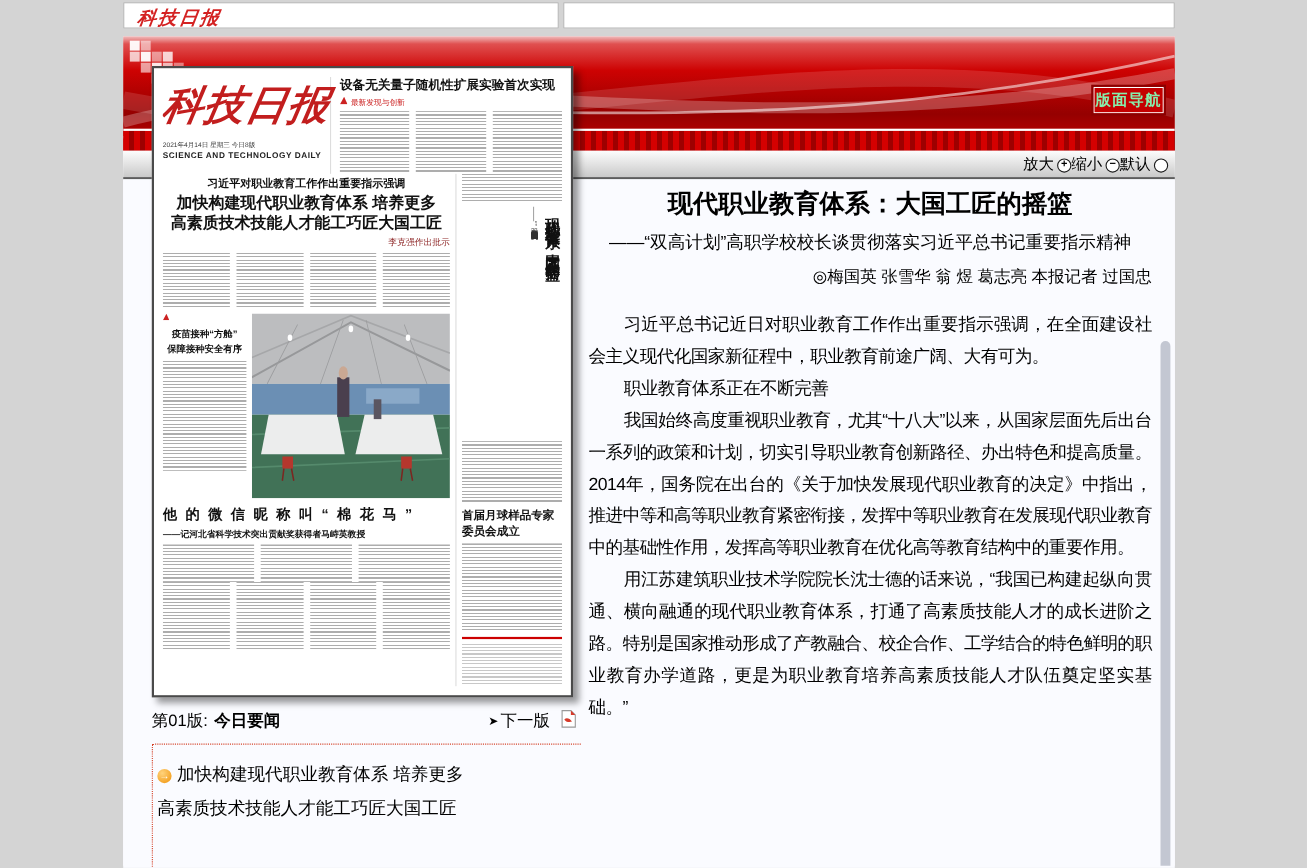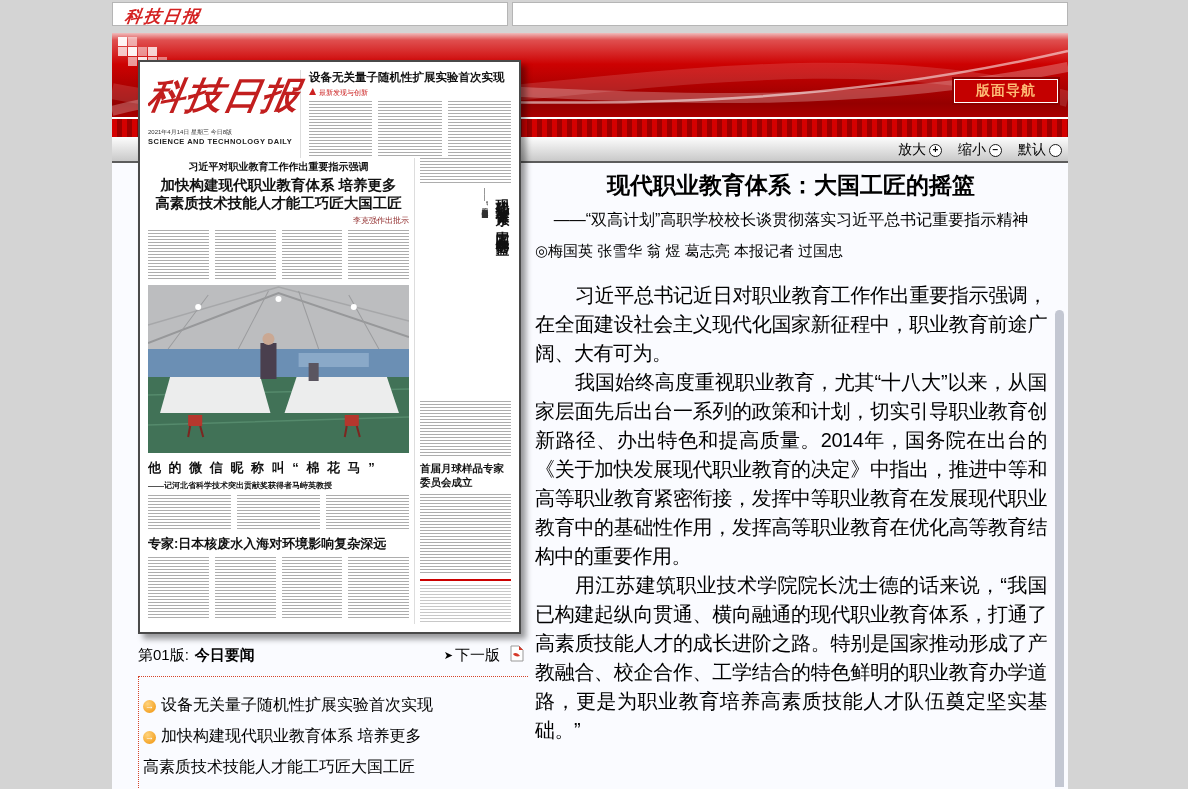--- a/index.html
+++ b/index.html
@@ -20,45 +20,45 @@
     background:#fafbff; }
 
   
   .banner { position:relative; width:956px; height:104px; overflow:hidden;
     background:linear-gradient(180deg,#f0bcbc 0,#e05050 7px,#cd0202 30%,#950000 68%,#c90000 100%); }
   .banner svg.swoosh { position:absolute; left:0; top:0; width:100%; height:100%; }
   .mosaic-square { position:absolute; width:9px; height:9px; background:#fff; }
   .stripe-band { position:absolute; left:0; bottom:0; width:100%; height:20px;
     border-top:2px solid #fff;
     background:repeating-linear-gradient(90deg,#d40000 0 5px,#9d0000 5px 10px); }
-  .layout-nav-btn { position:absolute; right:10px; top:46px; background:#c40000; color:#fdba74;
+  .layout-nav-btn { position:absolute; right:10px; top:46px; background:#c40000; color:#86efac;
     border:1px solid #fff; outline:2px solid #8c0000; font-size:14px; font-weight:bold;
-    padding:2px 21px; letter-spacing:1px; cursor:pointer; }
+    padding:2px 1px; letter-spacing:1px; cursor:pointer; }
 
   
   .toolbar { position:relative; width:956px; height:26px;
     background:linear-gradient(180deg,#fdfdfd,#c9c9c9); border-bottom:2px solid #5c5c5c;
     font-size:14px; color:#000; }
   .toolbar .titem { position:absolute; top:4px; cursor:pointer; text-decoration:none; color:#000;margin-top:30px; }
   .t-prev { left:441px; } .t-next { left:501px; }
   .t-date { left:653px; cursor:default; }
-  .t-right { position:absolute; right:6px; top:4px; display:flex; gap:16px; align-items:center; }
+  .t-right { position:absolute; right:6px; top:4px; display:flex; gap:0; align-items:center; }
   .t-right .zgroup { display:flex; align-items:center; gap:3px; cursor:pointer; }
   .circ { width:13px; height:13px; border:1.5px solid #1a1a1a; border-radius:50%;
     display:inline-flex; align-items:center; justify-content:center; font-size:10px;
     font-weight:bold; line-height:1; background:#fff; }
 
   
   .content { position:relative; width:956px; height:624px; background:#fafbff; overflow:hidden; }
 
   .article-col { position:absolute; left:423px; top:7px; width:512px; color:#000; }
   .a-title { text-align:center; font-size:23px; font-weight:bold; margin-bottom:9px; }
   .a-subtitle { text-align:center; font-size:16px; margin-bottom:11px; }
-  .a-authors { text-align:left; font-size:15px; margin-bottom:20px; }
-  .a-body p { font-size:20px; letter-spacing:-0.5px; line-height:29px; text-indent:2em;
+  .a-authors { text-align:right; font-size:15px; margin-bottom:20px; }
+  .a-body p { font-size:16px; letter-spacing:-0.5px; line-height:29px; text-indent:2em;
     text-align:justify; margin:0; }
 
   .scroll-thumb { position:absolute; left:943px; top:147px; width:9px; height:600px;
     border-radius:5px; background:#c3c7d2; cursor:pointer; }
 
   
   .paper-thumb { position:absolute; left:26px; top:27px; width:383px; height:574px;
     background:#fff; border:2px solid #4a4a4a; box-shadow:5px 5px 6px rgba(0,0,0,.4);
     padding:8px; z-index:9; cursor:pointer; }
   .np-inner { width:363px; height:554px; overflow:hidden; color:#111; }
@@ -179,20 +179,21 @@
     </div>
   </div>
 
   <div class="content">
     <div class="article-col">
       <div class="a-title">现代职业教育体系：大国工匠的摇篮</div>
       <div class="a-subtitle">——“双高计划”高职学校校长谈贯彻落实习近平总书记重要指示精神</div>
       <div class="a-authors">◎梅国英 张雪华 翁 煜 葛志亮 本报记者 过国忠</div>
       <div class="a-body">
           <p>习近平总书记近日对职业教育工作作出重要指示强调，在全面建设社会主义现代化国家新征程中，职业教育前途广阔、大有可为。</p>
+          <p>职业教育体系正在不断完善</p>
           <p>我国始终高度重视职业教育，尤其“十八大”以来，从国家层面先后出台一系列的政策和计划，切实引导职业教育创新路径、办出特色和提高质量。2014年，国务院在出台的《关于加快发展现代职业教育的决定》中指出，推进中等和高等职业教育紧密衔接，发挥中等职业教育在发展现代职业教育中的基础性作用，发挥高等职业教育在优化高等教育结构中的重要作用。</p>
           <p>用江苏建筑职业技术学院院长沈士德的话来说，“我国已构建起纵向贯通、横向融通的现代职业教育体系，打通了高素质技能人才的成长进阶之路。特别是国家推动形成了产教融合、校企合作、工学结合的特色鲜明的职业教育办学道路，更是为职业教育培养高素质技能人才队伍奠定坚实基础。”</p>
         </div>
     </div>
     <div class="scroll-thumb"></div>
   </div>
 
   <div class="paper-thumb">
     <div class="np-inner">
       <div class="np-header">
@@ -217,20 +218,28 @@
           <div class="np-head">加快构建现代职业教育体系 培养更多</div>
           <div class="np-head">高素质技术技能人才能工巧匠大国工匠</div>
           <div class="np-sub">李克强作出批示</div>
           <div class="simrow" style="height:50px">
             <div class="simcol simt"></div>
               <div class="simcol simt"></div>
               <div class="simcol simt"></div>
               <div class="simcol simt"></div>
           </div>
           <div class="np-mid">
+            <div class="np-minibox">
+              <div class="np-minitag"></div>
+              <div class="np-minititle">
+                <div>疫苗接种“方舱”</div>
+                <div>保障接种安全有序</div>
+              </div>
+              <div class="simt" style="height:100px"></div>
+            </div>
             <div class="np-photo">
               <svg viewBox="0 0 260 168" preserveAspectRatio="none">
                 <rect x="0" y="0" width="260" height="64" fill="#bcbdbf"></rect>
                 <path d="M0,58 L130,8 L260,52" stroke="#97989a" stroke-width="2" fill="none"></path>
                 <path d="M0,40 L130,2 L260,36" stroke="#a6a7a9" stroke-width="1.5" fill="none"></path>
                 <path d="M20,64 L60,10 M90,64 L120,6 M170,64 L150,6 M230,64 L200,10" stroke="#9b9c9e" stroke-width="1" fill="none"></path>
                 <circle cx="50" cy="22" r="3" fill="#fff"></circle>
                   <circle cx="130" cy="14" r="3" fill="#fff"></circle>
                   <circle cx="205" cy="22" r="3" fill="#fff"></circle>
                 <rect x="0" y="64" width="260" height="28" fill="#6b8fb4"></rect>
@@ -248,21 +257,20 @@
               </svg>
             </div>
           </div>
           <div class="np-mip-title">他 的 微 信 昵 称 叫 “ 棉 花 马 ”</div>
           <div class="np-mip-sub">——记河北省科学技术突出贡献奖获得者马峙英教授</div>
           <div class="simrow" style="height:34px">
             <div class="simcol simt"></div>
               <div class="simcol simt"></div>
               <div class="simcol simt"></div>
           </div>
-          <div class="np-bot-title">专家:日本核废水入海对环境影响复杂深远</div>
           <div class="simrow" style="height:62px">
             <div class="simcol simt"></div>
               <div class="simcol simt"></div>
               <div class="simcol simt"></div>
               <div class="simcol simt"></div>
           </div>
         </div>
         <div class="np-right">
           <div class="simt" style="height:26px"></div>
           <div class="np-vert">
@@ -291,19 +299,18 @@
         <svg width="14" height="17" viewBox="0 0 14 17">
           <path d="M1,1 h8 l4,4 v11 h-12 z" fill="#fff" stroke="#999" stroke-width="1"></path>
           <path d="M9,1 l4,4 h-4 z" fill="#d63a2a"></path>
           <path d="M3,9 c2,-2 5,-1 7,2 c-3,1 -6,0 -7,-2 z" fill="#d63a2a"></path>
         </svg>
       </span>
     </span>
   </div>
 
   <div class="article-list">
-      <div class="list-item"><span class="list-arrow-icon">→</span><span>设备无关量子随机性扩展实验首次实现</span></div>
       <div class="list-item"><span class="list-arrow-icon">→</span><span>加快构建现代职业教育体系 培养更多
 高素质技术技能人才能工巧匠大国工匠</span></div>
       <div class="list-item"></div>
     </div>
 
 </div>
 
 </body></html>

